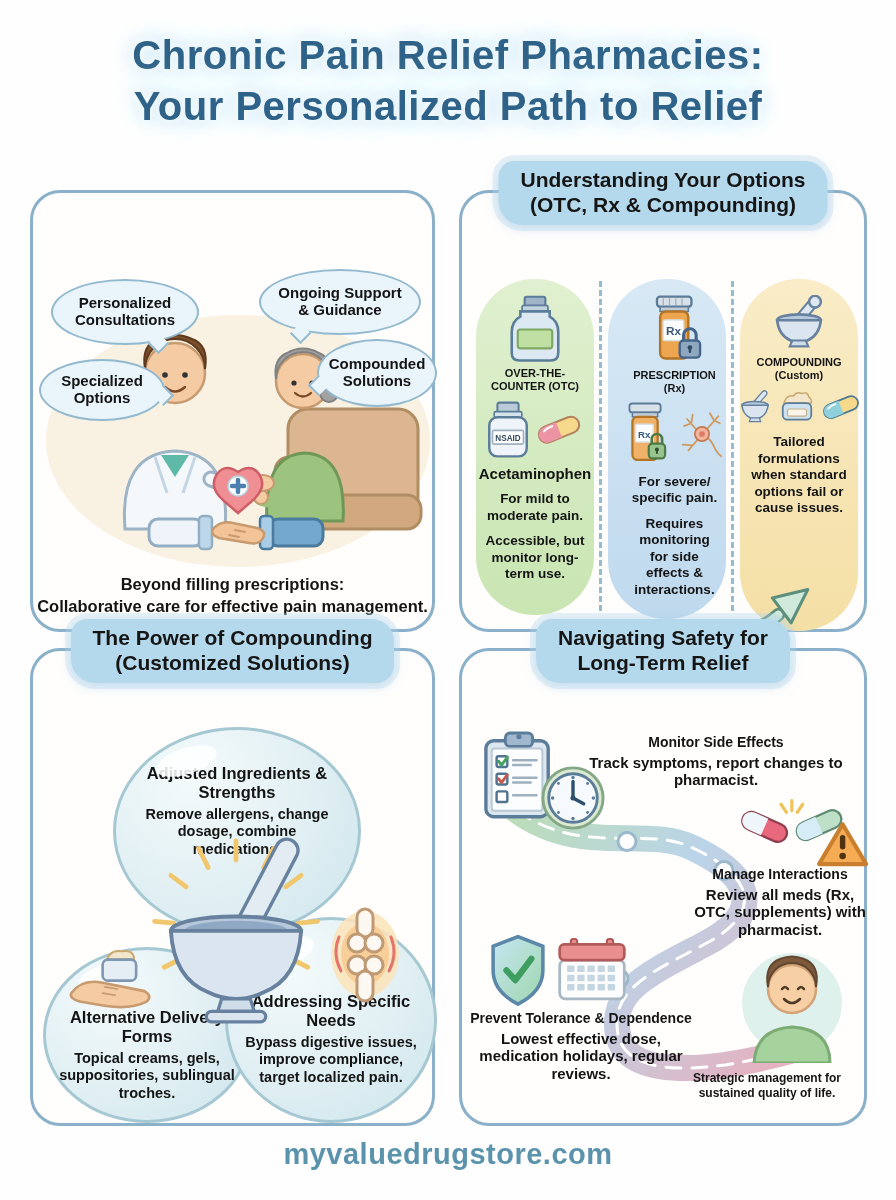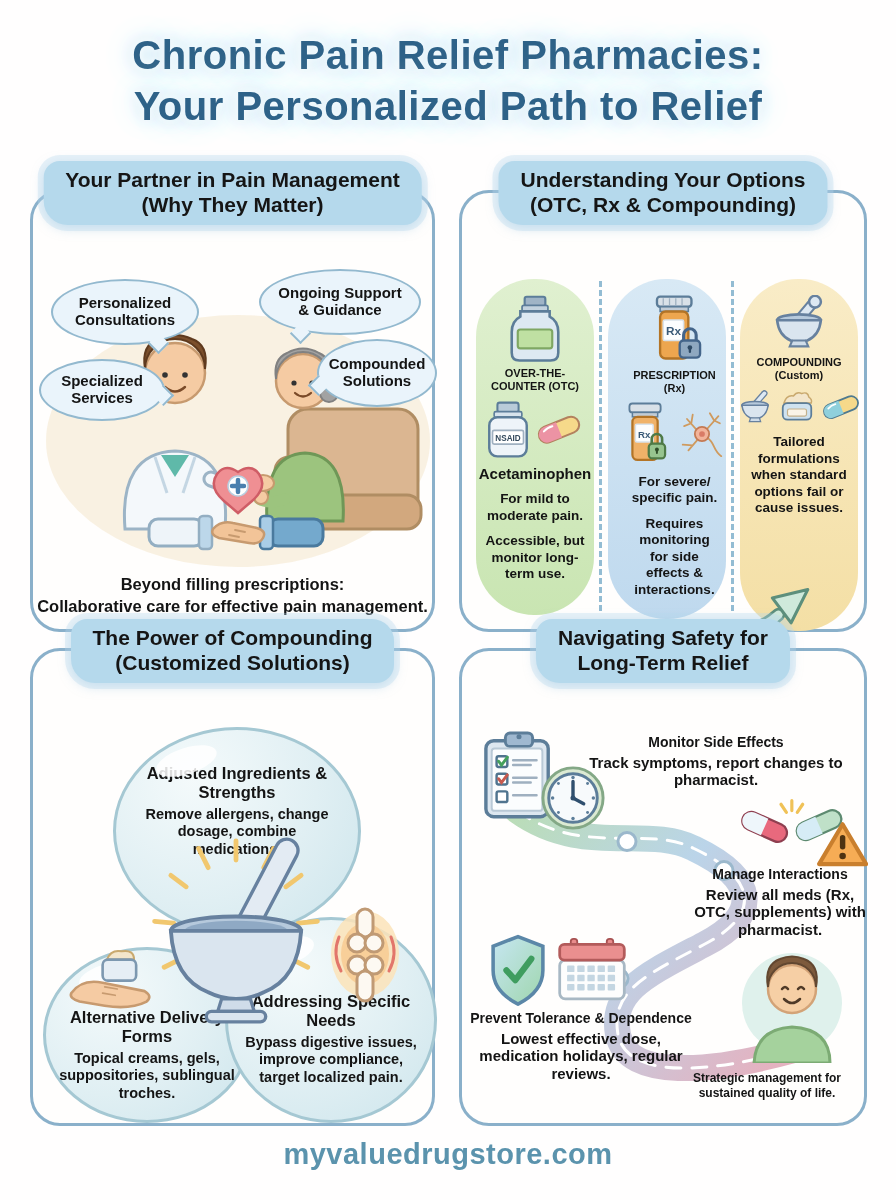--- a/index.html
+++ b/index.html
@@ -92,24 +92,20 @@
 <body>
 
 <div class="page">
 
   <div class="main-title">
     <div>Chronic Pain Relief Pharmacies:</div>
     <div>Your Personalized Path to Relief</div>
   </div>
 
   <section class="panel" id="p1">
-    <div class="phead">
-      <div>Your Partner in Pain Management</div>
-      <div>(Why They Matter)</div>
-    </div>
 
     <svg class="scene" viewBox="0 0 405 290">
       <ellipse cx="205" cy="152" rx="192" ry="126" fill="#f7ecd8" opacity="0.75"></ellipse>
 
       <g>
         <rect x="255" y="120" width="130" height="118" rx="20" fill="#dbb691" stroke="#b08d63" stroke-width="3"></rect>
         <rect x="242" y="168" width="32" height="70" rx="14" fill="#e3c09c" stroke="#b08d63" stroke-width="3"></rect>
         <rect x="248" y="206" width="140" height="34" rx="14" fill="#d2a87e" stroke="#b08d63" stroke-width="3"></rect>
       </g>
 
@@ -155,21 +151,21 @@
       </g>
     </svg>
 
     <div class="bubble b-pc">
       <span>Personalized Consultations</span>
     </div>
     <div class="bubble b-os">
       <span>Ongoing Support &amp; Guidance</span>
     </div>
     <div class="bubble b-ss">
-      <span>Specialized Services</span>
+      <span>Specialized Options</span>
     </div>
     <div class="bubble b-cs">
       <span>Compounded Solutions</span>
     </div>
 
     <div class="p1cap">
       <div>Beyond filling prescriptions:</div>
       <div>Collaborative care for effective pain management.</div>
     </div>
   </section>

